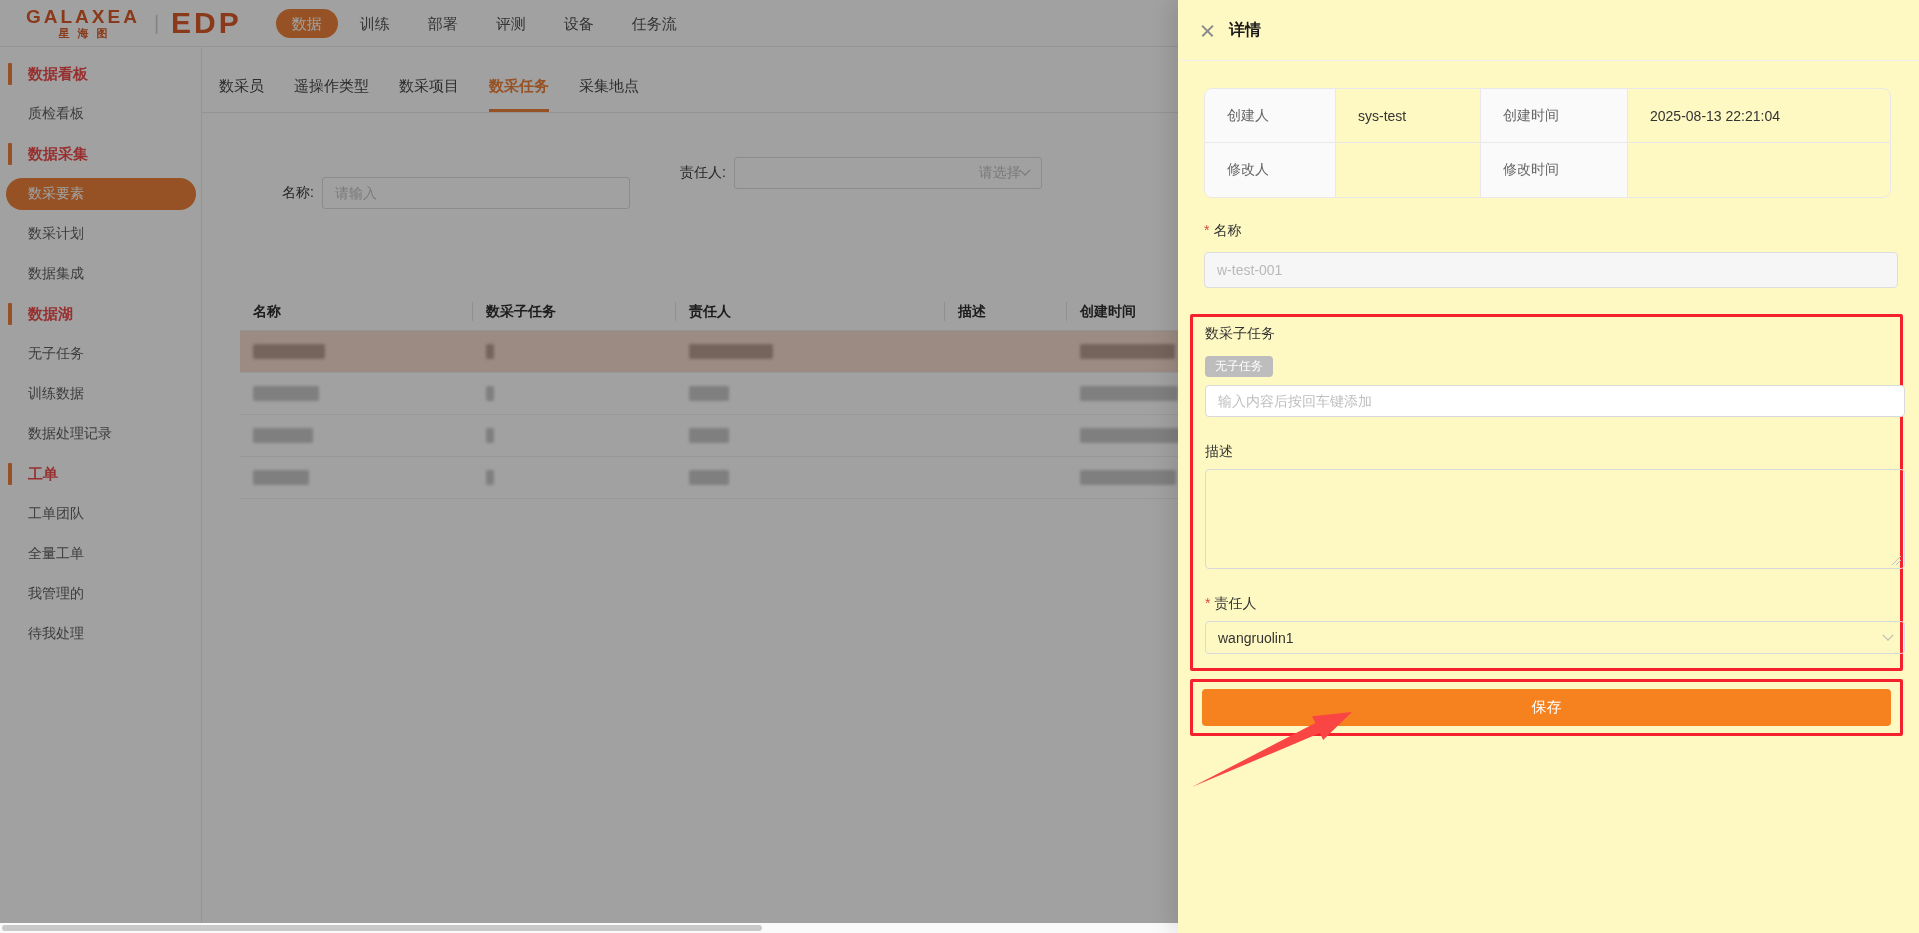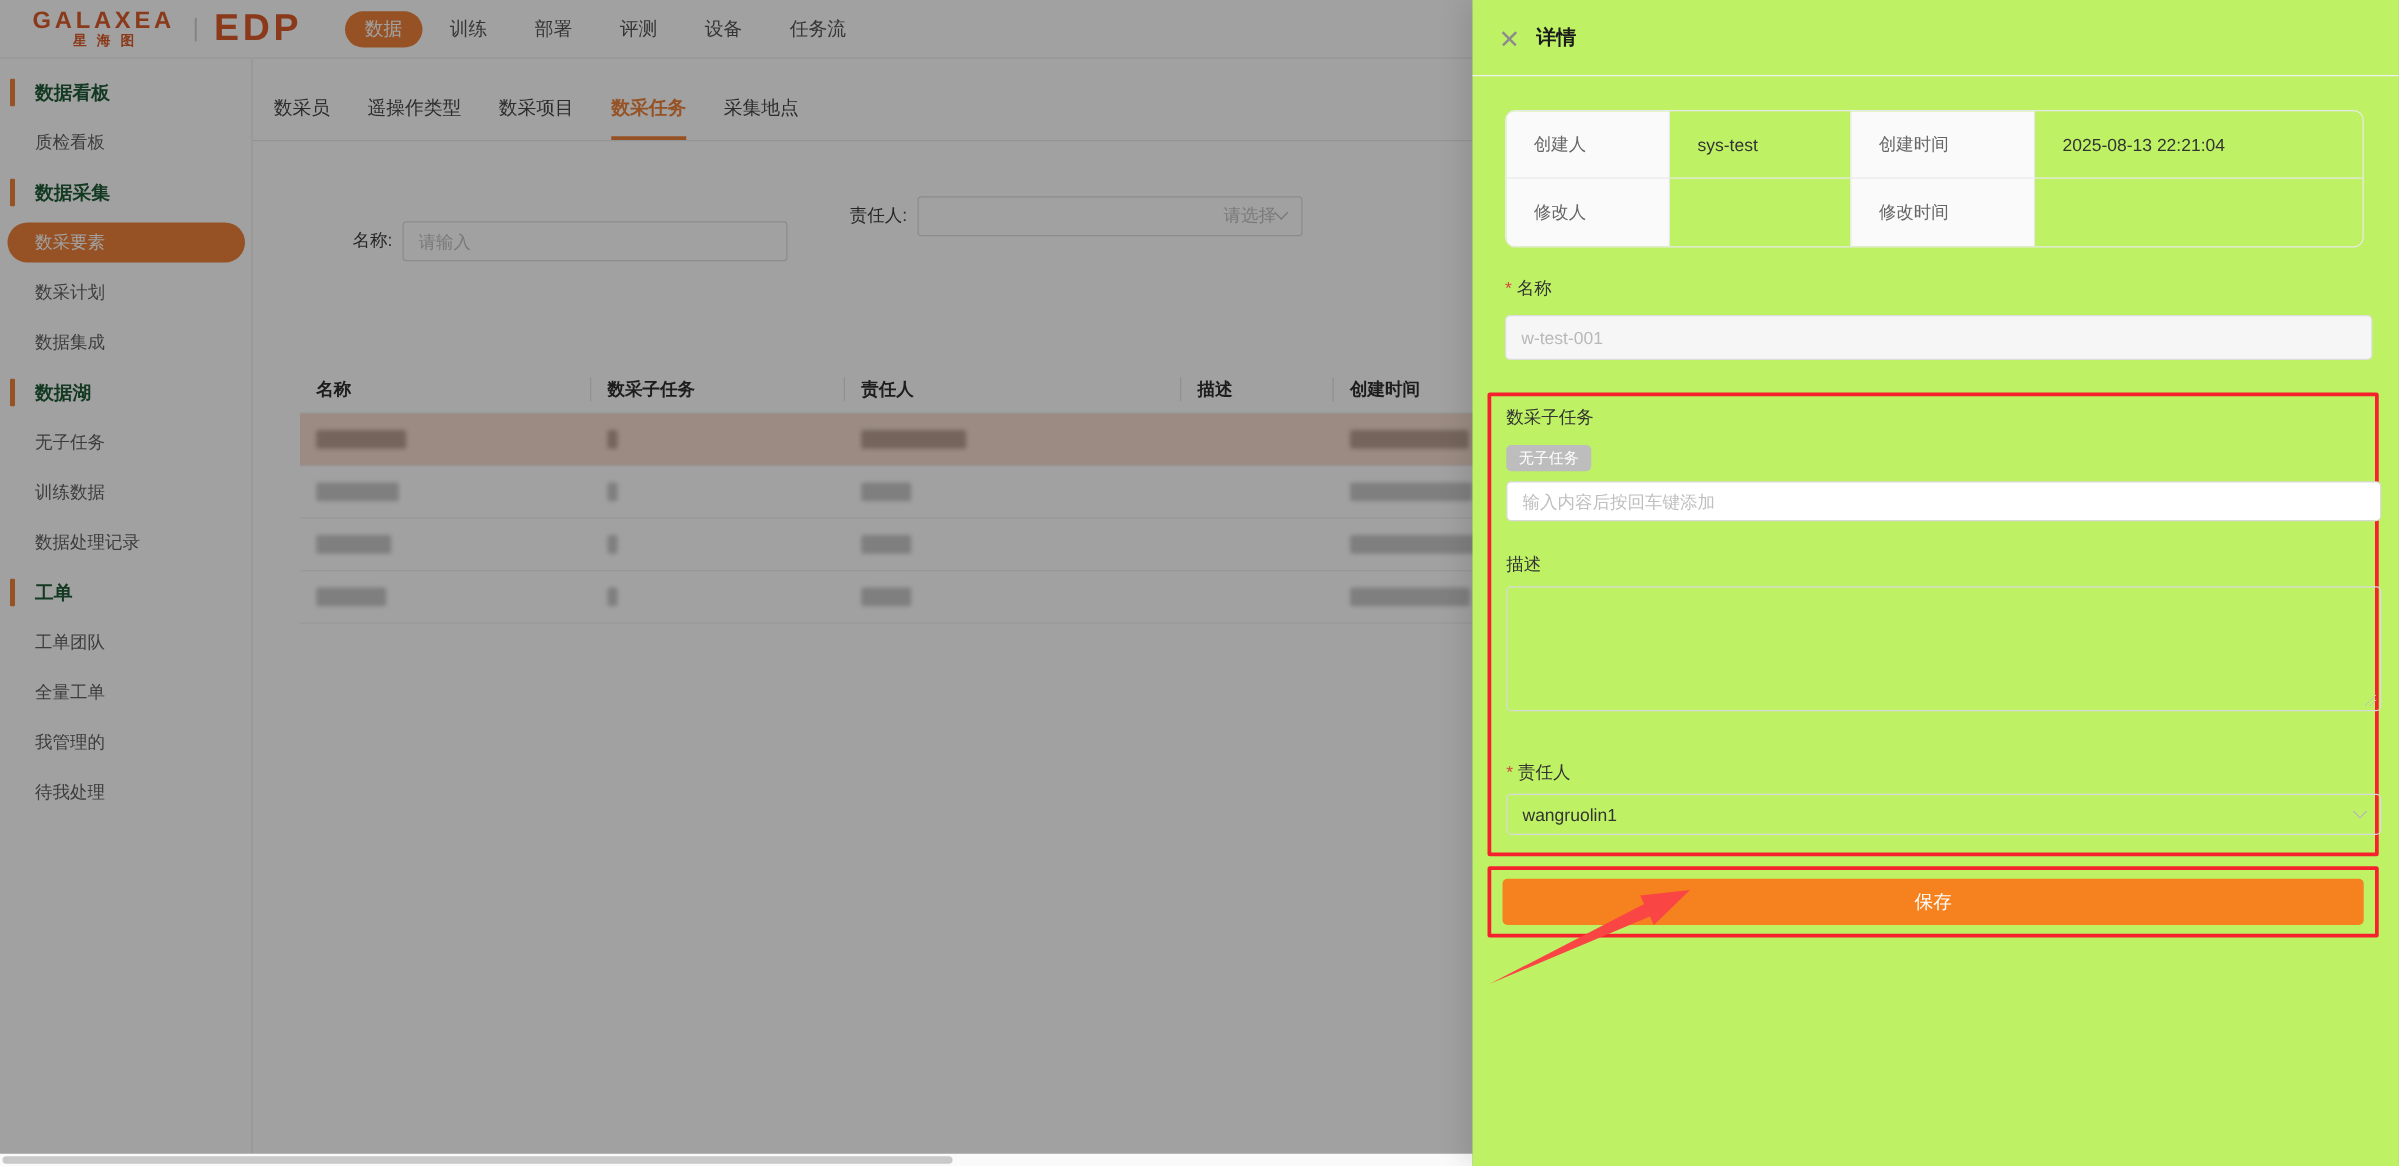--- a/index.html
+++ b/index.html
@@ -17,21 +17,21 @@
   .nav { display:flex; align-items:center; margin-left:34px; }
   .nav-item { height:29px; line-height:29px; padding:0 16px; margin-right:6px; font-size:15px;
     color:#4b4b4b; border-radius:15px; cursor:pointer; }
   .nav-item.active { background:var(--accent); color:#fff; }
 
   
   .sidebar { position:absolute; left:0; top:47px; width:202px; bottom:0; background:#fff;
     border-right:1px solid #ececec; padding-top:7px; z-index:10; }
   .sb-row { height:40px; display:flex; align-items:center; padding-left:28px; position:relative;
     font-size:14px; color:#595959; cursor:pointer; }
-  .sb-group { font-size:15px; font-weight:700; color:#14532d; cursor:default; }
+  .sb-group { font-size:15px; font-weight:700; color:#ef4444; cursor:default; }
   .sb-group::before { content:""; position:absolute; left:8px; top:9px; bottom:9px; width:4px;
     background:var(--accent); border-radius:1px; }
   .sb-item.active { padding:0; }
   .sb-item.active .pill { margin-left:6px; width:190px; height:32px; border-radius:16px;
     background:var(--accent); color:#fff; display:flex; align-items:center; padding-left:22px; }
 
   
   .main { position:absolute; left:202px; top:47px; right:0; bottom:0; background:#fff; z-index:5; }
   .tabs { display:flex; padding-left:17px; padding-top:30px; border-bottom:1px solid #e9e9e9; height:66px; }
   .tab { position:relative; margin-right:30px; padding-bottom:15px; font-size:15px; color:#3c3c3c; cursor:pointer; }
@@ -62,21 +62,21 @@
   .row.selected .blob { background:#b59a8d; }
   .c0{width:233px;} .c1{width:203px;} .c2{width:269px;} .c3{width:122px;} .c4{width:312px;}
 
   .hscroll { position:absolute; left:0; bottom:0; width:1178px; height:10px; background:#fafafa; z-index:60; }
   .hscroll .thumb { position:absolute; left:2px; top:2px; width:760px; height:6px; border-radius:3px; background:#c9c9c9; }
 
   
   .overlay { position:absolute; left:0; top:0; width:1919px; height:933px; background:rgba(20,20,20,0.40); z-index:50; }
 
   
-  .drawer { position:absolute; right:0; top:0; width:741px; height:933px; background:#bef264; z-index:100;
+  .drawer { position:absolute; right:0; top:0; width:741px; height:933px; background:#fef9c3; z-index:100;
     box-shadow:-8px 0 20px rgba(0,0,0,0.10); }
   .d-header { height:61px; border-bottom:1px solid #f0f0f0; display:flex; align-items:center; padding-left:22px; }
   .x-icon { position:relative; width:15px; height:15px; cursor:pointer; }
   .x-icon::before,.x-icon::after { content:""; position:absolute; left:0; top:7px; width:15px; height:1.6px;
     background:#8c8c8c; }
   .x-icon::before{ transform:rotate(45deg);} .x-icon::after{ transform:rotate(-45deg);}
   .d-title { margin-left:14px; font-size:16px; font-weight:700; color:#1a1a1a; }
   .d-body { position:relative; padding:27px 28px 0 26px; }
 
   .meta { display:grid; grid-template-columns:131px 145px 147px 1fr; border:1px solid #e9e9e9;
@@ -276,21 +276,21 @@
       <span class="req">*</span><span>名称</span>
     </div>
     <input class="name-input" readonly="" value="w-test-001" style="">
 
     <div class="annot-box">
       <div class="in-label">数采子任务</div>
       <span class="tag">无子任务</span>
       <input class="sub-input" placeholder="输入内容后按回车键添加" style="">
       <div class="fld-label" style="margin-top:26px;">描述</div>
       <div class="desc-area"></div>
-      <div class="fld-label" style="margin-top:40px;">
+      <div class="fld-label" style="margin-top:26px;">
         <span class="req">*</span><span>责任人</span>
       </div>
       <div class="owner-select">
         <span>wangruolin1</span>
         <span class="chev"></span>
       </div>
     </div>
 
     <div class="annot-box2">
       <button class="save-btn">保存</button>

